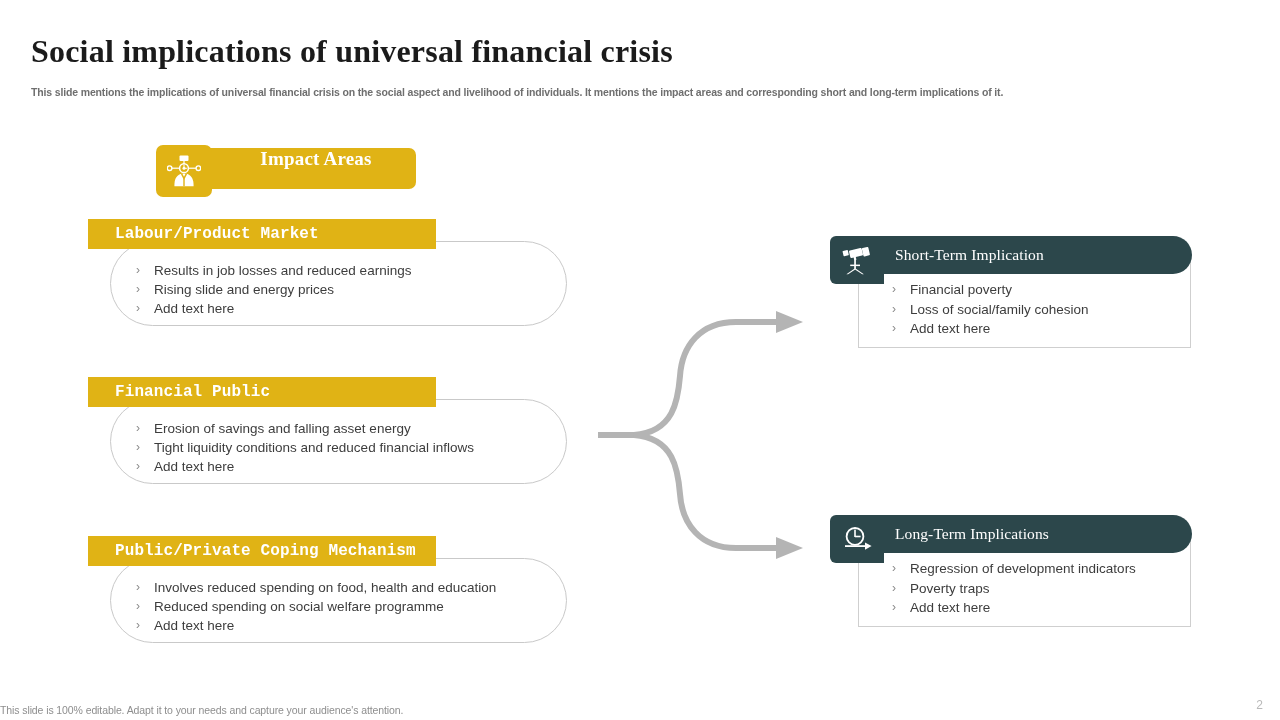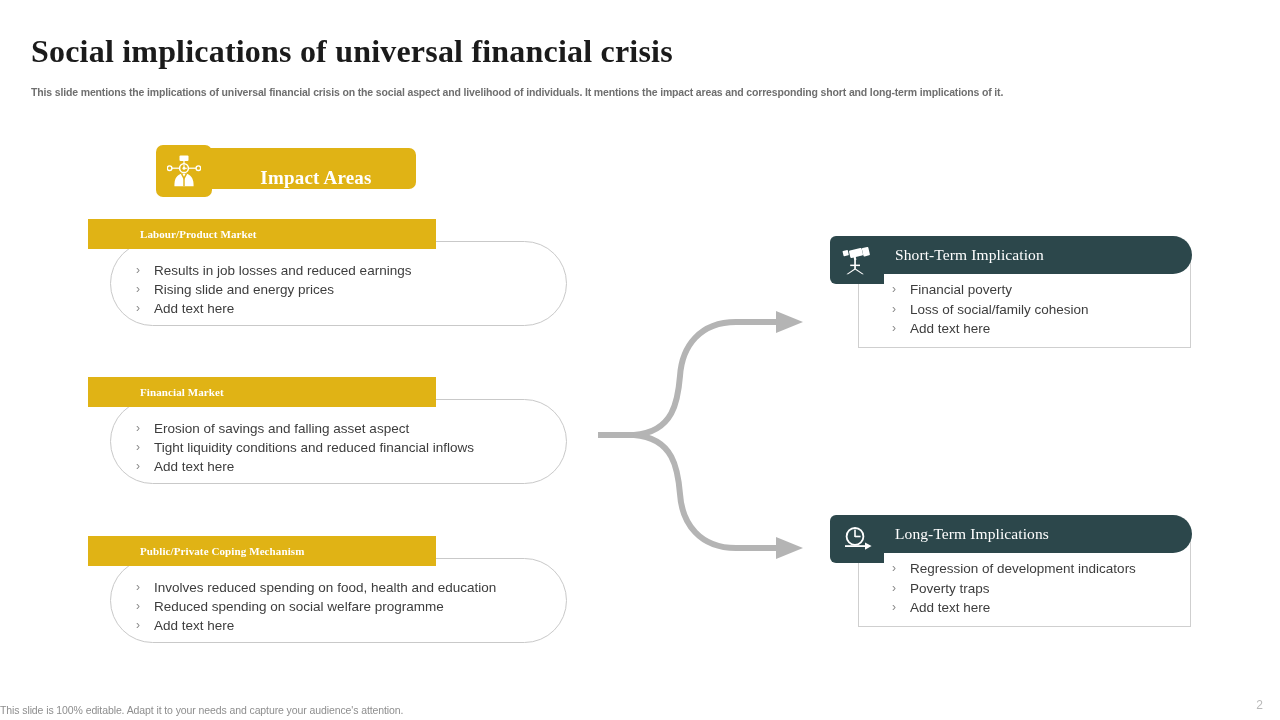--- a/index.html
+++ b/index.html
@@ -38,21 +38,21 @@
     background: #E0B315;
     border-radius: 7px;
     display: flex; align-items: center; justify-content: center;
     z-index: 3;
   }
   .impact-bar {
     position: absolute; left: 34px; top: 3px;
     width: 226px; height: 41px;
     background: #E0B315;
     border-radius: 2px 7px 7px 2px;
-    display: flex; align-items: flex-end; justify-content: center;
+    display: flex; align-items: flex-start; justify-content: center;
     z-index: 2;
   }
   .impact-bar span {
     font-family: "Liberation Serif", serif;
     font-weight: 700; font-size: 19px; color: #ffffff;
     padding-left: 26px;
     letter-spacing: .2px;
   }
 
   
@@ -65,23 +65,23 @@
     border-radius: 45px;
   }
   .lcard .hdr {
     position: absolute; left: 0; top: 0;
     width: 348px; height: 30px;
     background: #E0B315;
     display: flex; align-items: center;
     z-index: 2;
   }
   .lcard .hdr span {
-    font-family: Liberation Serif, serif;
-    font-weight: 700; font-size: 11px; color: #ffffff;
-    padding-left: 52px;
+    font-family: Liberation Mono, monospace;
+    font-weight: 700; font-size: 16px; color: #ffffff;
+    padding-left: 27px;
     letter-spacing: .1px;
     white-space: nowrap;
   }
   .lcard ul { position: absolute; left: 48px; top: 42px; list-style: none; z-index: 3; }
   .lcard li {
     position: relative;
     font-size: 13.5px;
     line-height: 19px;
     color: #3d3d3d;
     padding-left: 18px;
@@ -194,24 +194,24 @@
     <ul>
       <li><span class="chev">›</span><span>Results  in job losses and reduced earnings</span></li>
       <li><span class="chev">›</span><span>Rising slide and energy prices</span></li>
       <li><span class="chev">›</span><span>Add text here</span></li>
     </ul>
   </div>
 
   <div class="lcard" style="left:88px; top:377px;">
     <div class="body"></div>
     <div class="hdr">
-      <span>Financial Market</span>
-    </div>
-    <ul>
-      <li><span class="chev">›</span><span>Erosion of savings and falling asset aspect</span></li>
+      <span>Financial Public</span>
+    </div>
+    <ul>
+      <li><span class="chev">›</span><span>Erosion of savings and falling asset energy</span></li>
       <li><span class="chev">›</span><span>Tight liquidity conditions and reduced financial inflows</span></li>
       <li><span class="chev">›</span><span>Add text here</span></li>
     </ul>
   </div>
 
   <div class="lcard" style="left:88px; top:536px;">
     <div class="body"></div>
     <div class="hdr">
       <span>Public/Private Coping Mechanism</span>
     </div>

